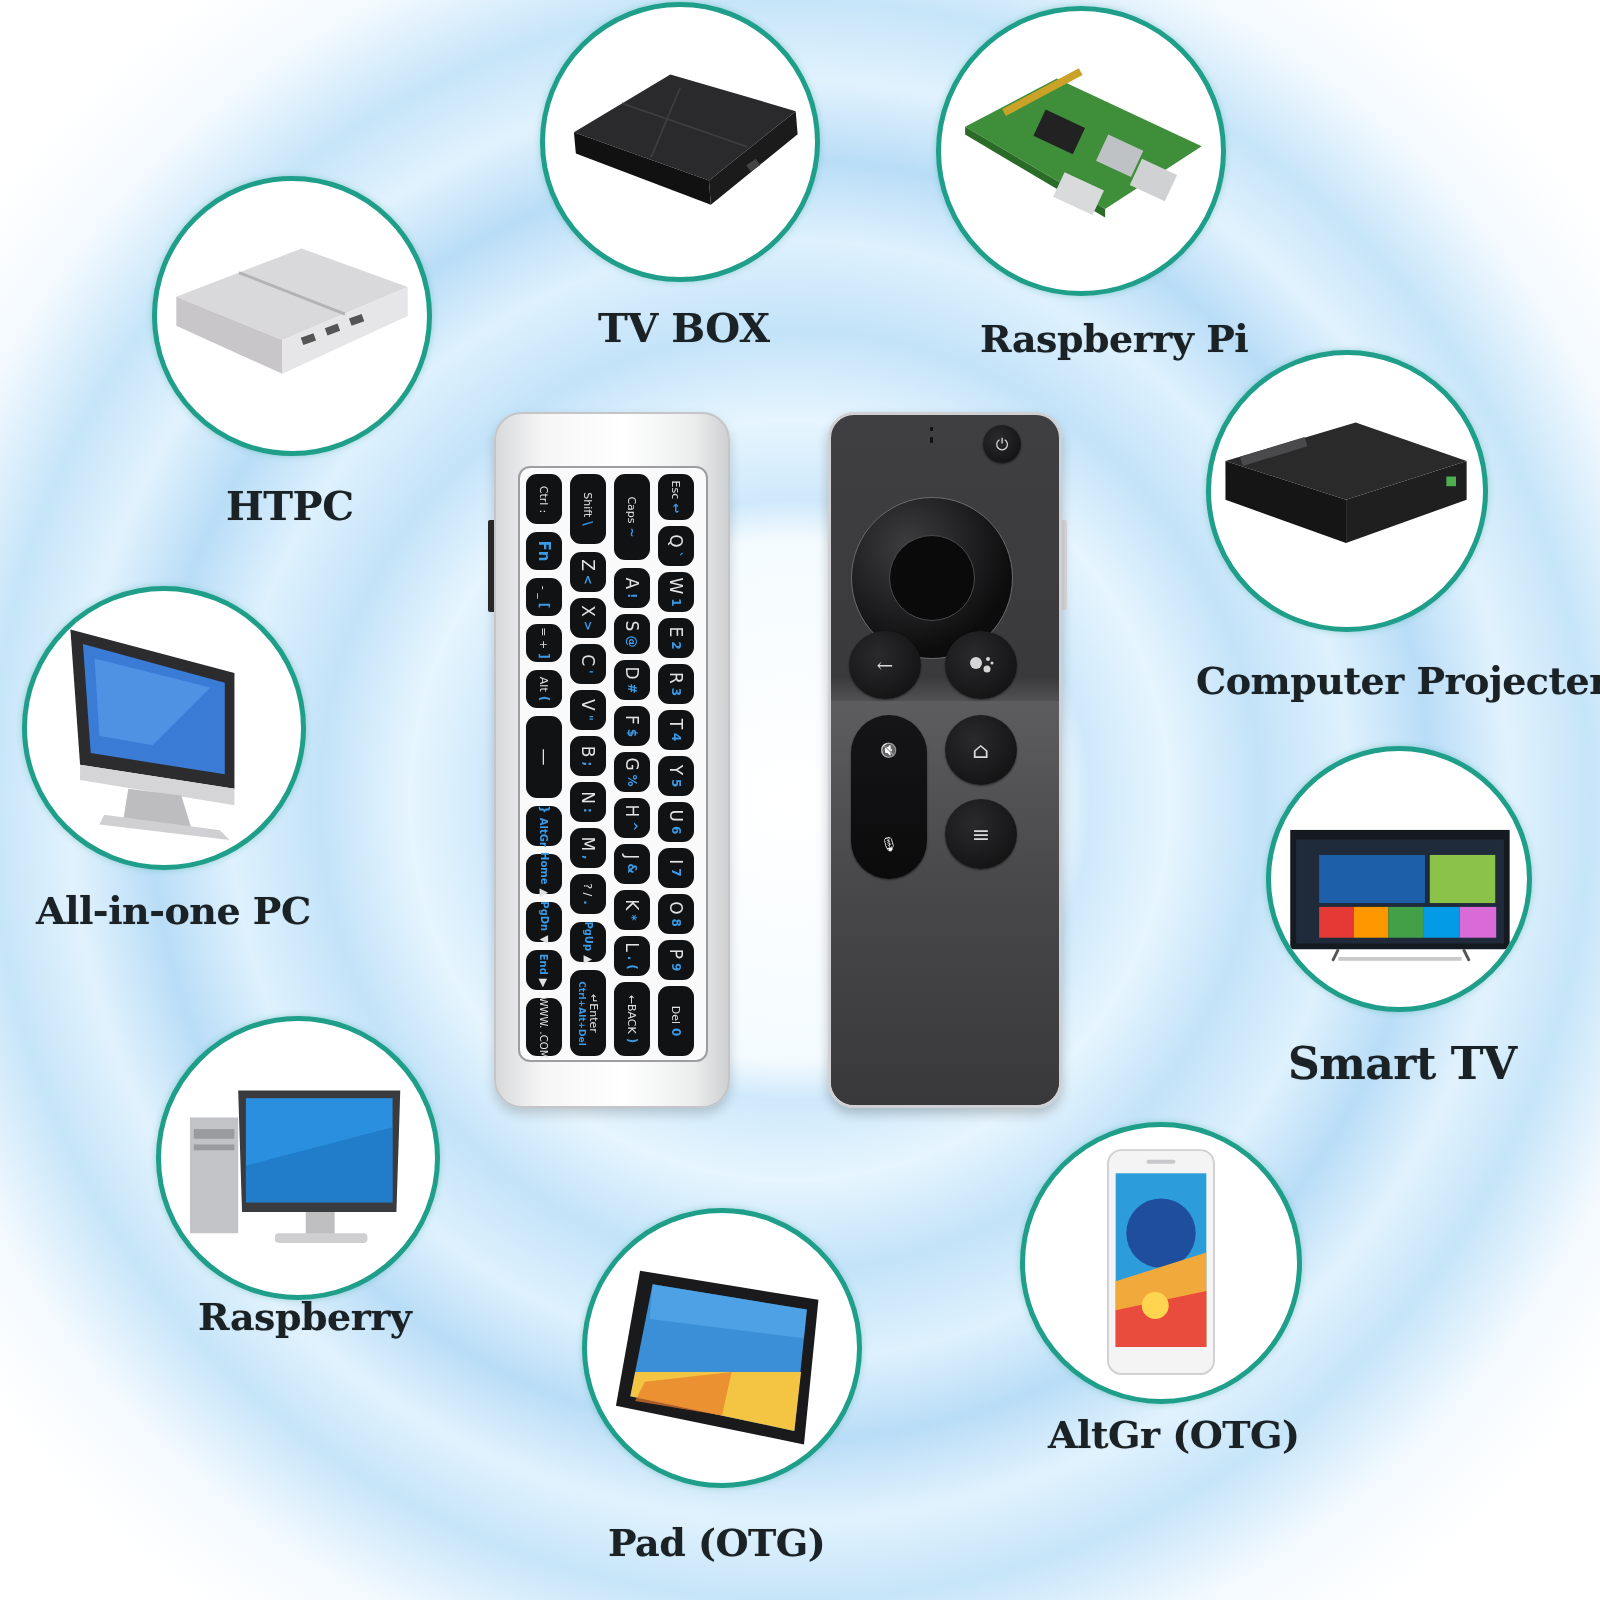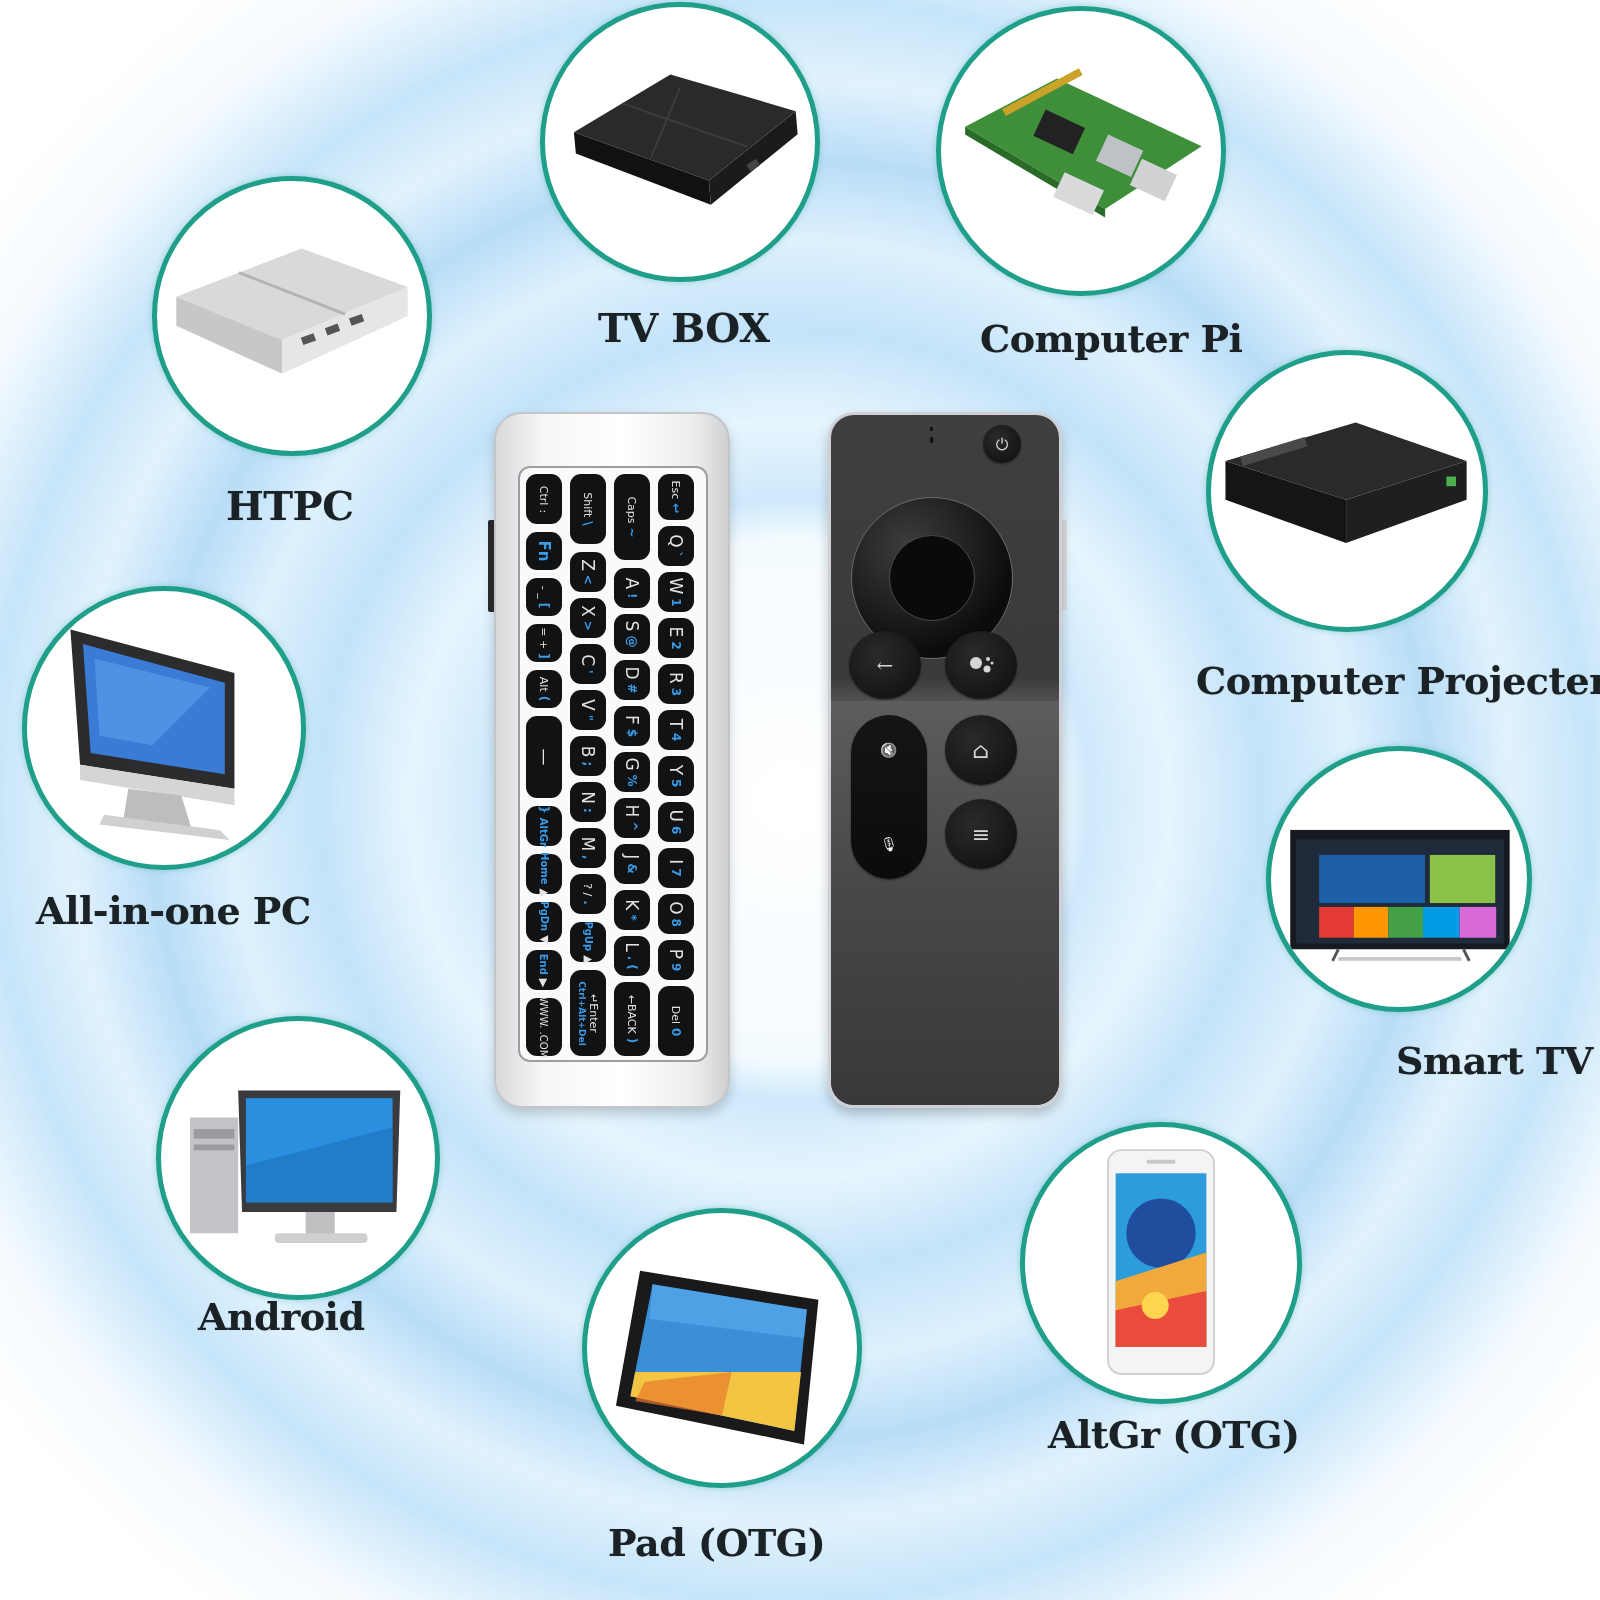--- a/index.html
+++ b/index.html
@@ -103,21 +103,21 @@
   <svg viewBox="0 0 290 290">
     <polygon points="25,120 120,70 270,140 170,205" fill="#3f8f3a"></polygon>
     <polygon points="25,120 170,205 170,214 25,128" fill="#2b6b28"></polygon>
     <rect x="100" y="110" width="45" height="30" fill="#222" transform="rotate(25 122 125)"></rect>
     <rect x="165" y="135" width="40" height="30" fill="#bfc2c4" transform="rotate(25 185 150)"></rect>
     <rect x="200" y="160" width="40" height="30" fill="#cfd1d3" transform="rotate(25 220 175)"></rect>
     <rect x="120" y="175" width="45" height="28" fill="#d8dadb" transform="rotate(25 142 189)"></rect>
     <rect x="60" y="80" width="90" height="8" fill="#c9a227" transform="rotate(-28 105 84)"></rect>
   </svg>
 </div>
-<div class="device-label" style="left:980px;top:316px;font-size:38px;">Computer Pi</div>
+<div class="device-label" style="left:980px;top:316px;font-size:38px;">Raspberry Pi</div>
 
 <div class="device-circle" style="left:152px;top:176px;width:280px;height:280px;">
   <svg viewBox="0 0 280 280">
     <polygon points="20,120 150,70 260,110 130,165" fill="#d9d8da"></polygon>
     <polygon points="20,120 130,165 130,200 20,150" fill="#c8c6c9"></polygon>
     <polygon points="130,165 260,110 260,140 130,200" fill="#e6e5e7"></polygon>
     <line x1="85" y1="95" x2="195" y2="138" stroke="#b3b2b5" stroke-width="3"></line>
     <rect x="150" y="160" width="14" height="8" fill="#555" transform="rotate(-20 157 164)"></rect>
     <rect x="175" y="150" width="14" height="8" fill="#555" transform="rotate(-20 182 154)"></rect>
     <rect x="200" y="140" width="14" height="8" fill="#555" transform="rotate(-20 207 144)"></rect>
@@ -157,35 +157,35 @@
     <rect x="50" y="162" width="36" height="32" fill="#e53935"></rect>
     <rect x="86" y="162" width="36" height="32" fill="#ff9800"></rect>
     <rect x="122" y="162" width="36" height="32" fill="#43a047"></rect>
     <rect x="158" y="162" width="38" height="32" fill="#039be5"></rect>
     <rect x="196" y="162" width="38" height="32" fill="#d96ad8"></rect>
     <line x1="70" y1="206" x2="64" y2="218" stroke="#555" stroke-width="3"></line>
     <line x1="200" y1="206" x2="206" y2="218" stroke="#555" stroke-width="3"></line>
     <rect x="70" y="214" width="128" height="4" fill="#c9c9c9"></rect>
   </svg>
 </div>
-<div class="device-label" style="left:1396px;top:1038px;font-size:38px;">Smart TV</div>
+<div class="device-label" style="left:1288px;top:1038px;font-size:44px;">Smart TV</div>
 
 <div class="device-circle" style="left:156px;top:1016px;width:284px;height:284px;">
   <svg viewBox="0 0 284 284">
     <rect x="30" y="100" width="50" height="120" fill="#c2c3c6"></rect>
     <rect x="34" y="112" width="42" height="10" fill="#9a9b9e"></rect>
     <rect x="34" y="128" width="42" height="6" fill="#9a9b9e"></rect>
     <polygon points="80,72 248,72 244,198 84,198" fill="#3a3b3f"></polygon>
     <rect x="88" y="80" width="152" height="108" fill="#2b8fe0"></rect>
     <polygon points="88,150 240,110 240,188 88,188" fill="#1a6fbb" opacity="0.6"></polygon>
     <rect x="150" y="198" width="30" height="24" fill="#bfbfc2"></rect>
     <rect x="118" y="220" width="96" height="10" rx="4" fill="#cfcfd2"></rect>
   </svg>
 </div>
-<div class="device-label" style="left:198px;top:1294px;font-size:38px;">Android</div>
+<div class="device-label" style="left:198px;top:1294px;font-size:38px;">Raspberry</div>
 
 <div class="device-circle" style="left:1020px;top:1122px;width:282px;height:282px;">
   <svg viewBox="0 0 282 282">
     <rect x="86" y="24" width="110" height="232" rx="14" fill="#f4f4f5" stroke="#d0d0d2" stroke-width="2"></rect>
     <rect x="94" y="48" width="94" height="180" fill="#2d9cdb"></rect>
     <circle cx="141" cy="110" r="36" fill="#1f4e9e"></circle>
     <polygon points="94,160 188,130 188,228 94,228" fill="#f2a93b"></polygon>
     <polygon points="94,190 188,170 188,228 94,228" fill="#e94b3c"></polygon>
     <circle cx="135" cy="185" r="14" fill="#ffd54f"></circle>
     <rect x="126" y="34" width="30" height="4" rx="2" fill="#c8c8ca"></rect>

